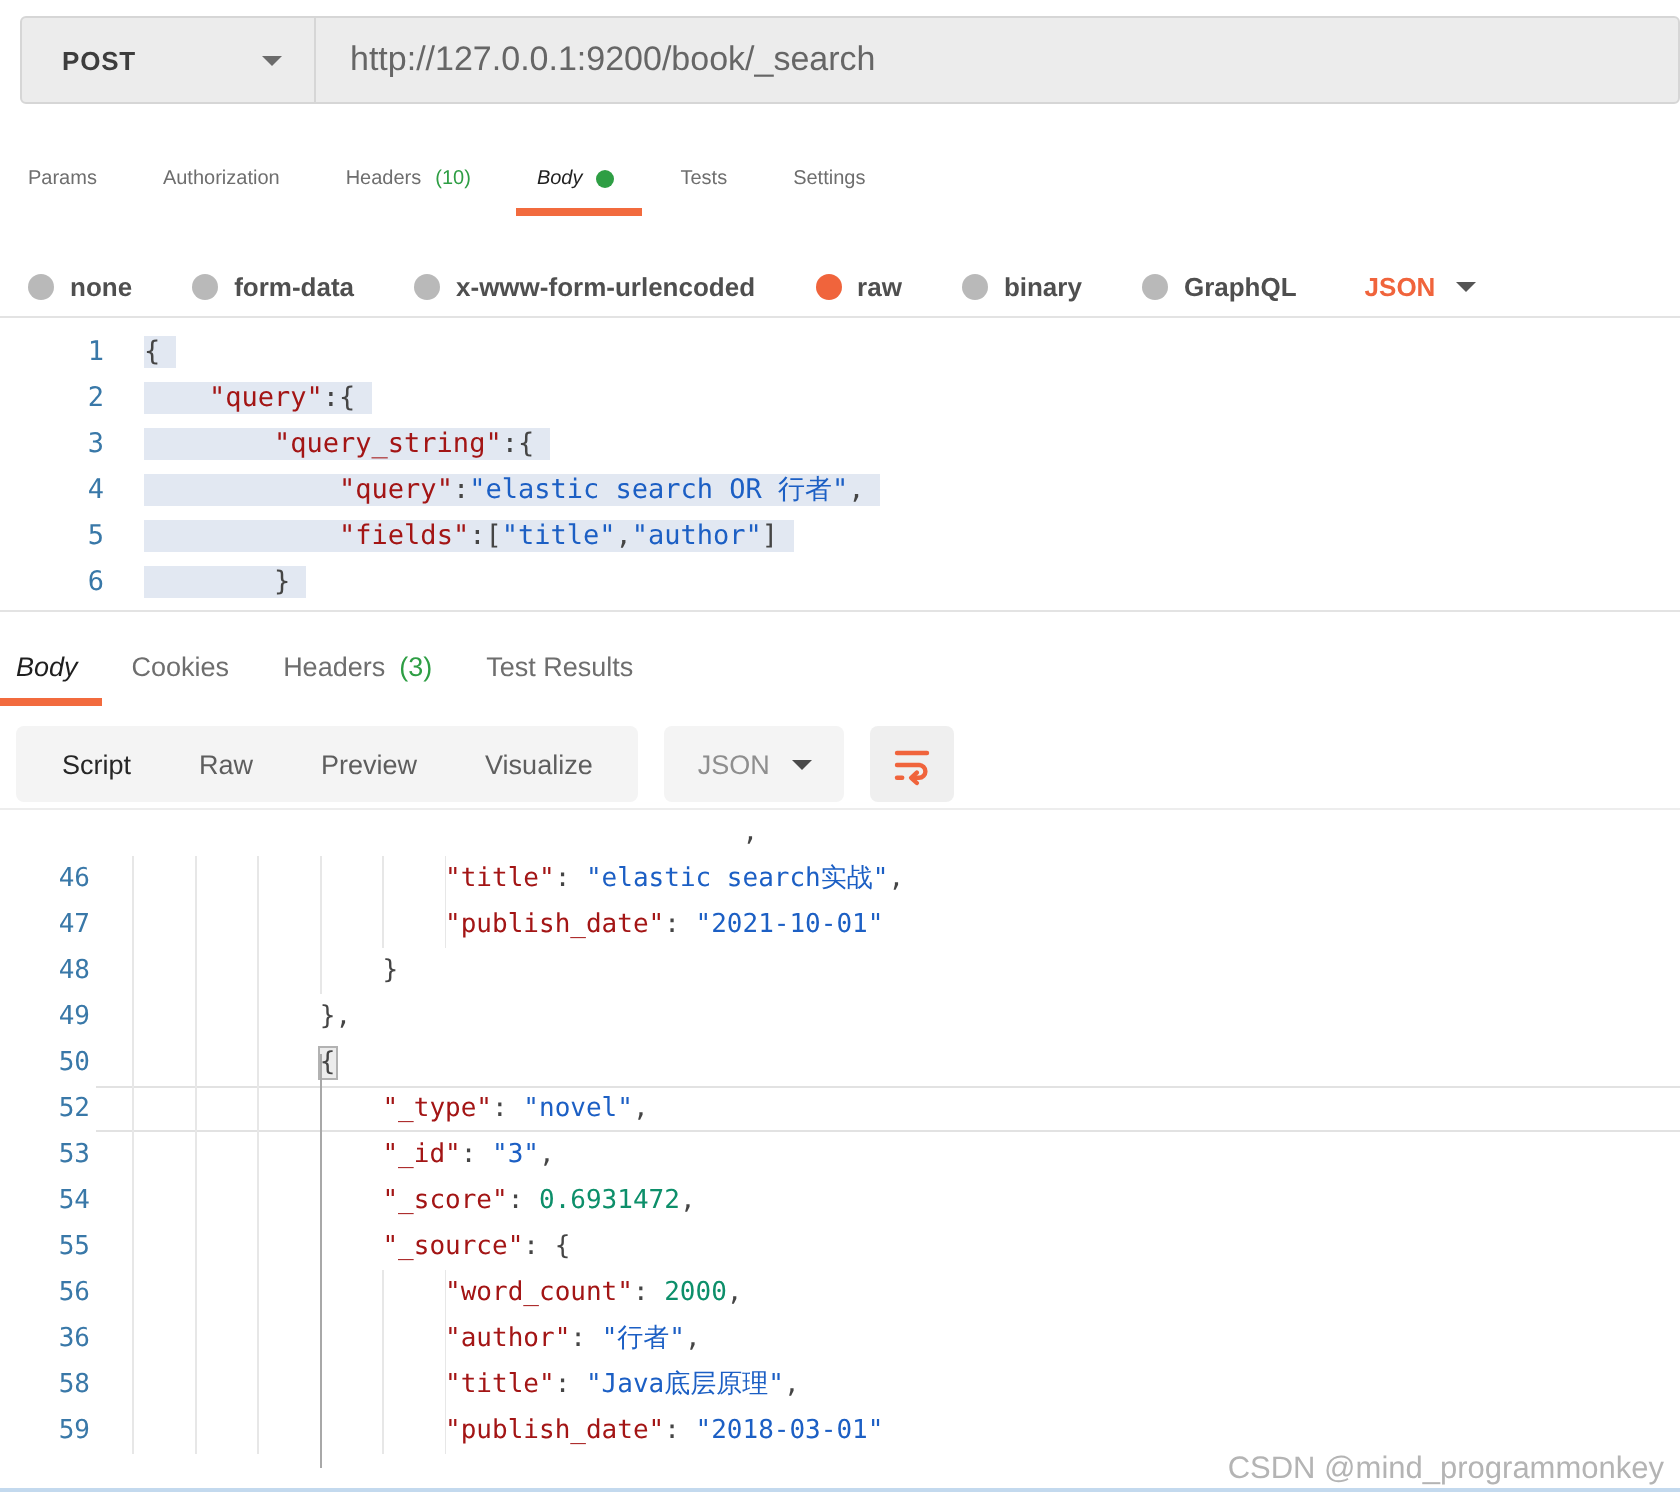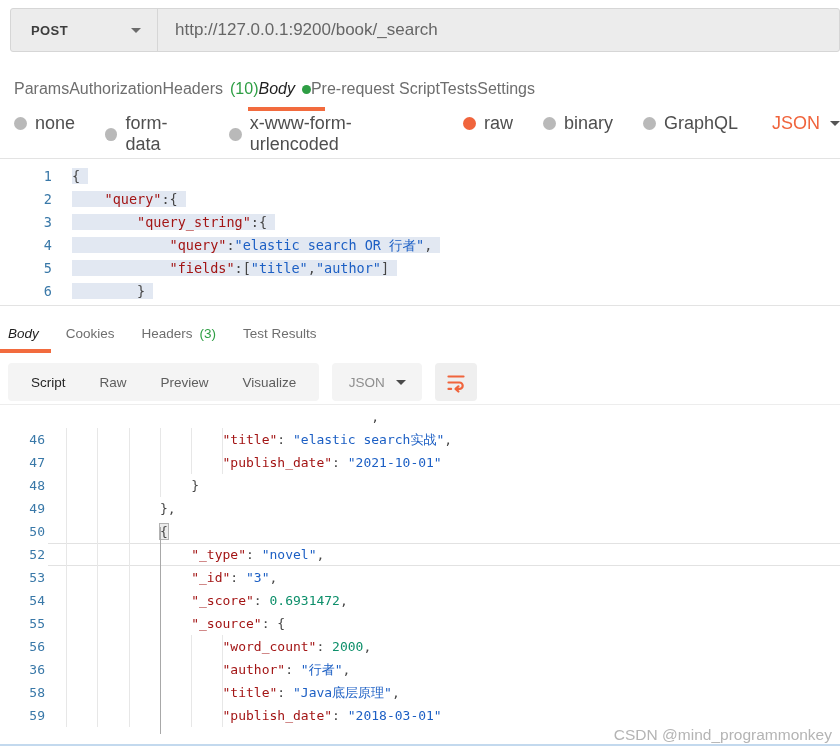--- a/index.html
+++ b/index.html
@@ -14,30 +14,30 @@
   .method { width:146px; display:flex; align-items:center; justify-content:space-between;
             padding:0 16px 0 20px; cursor:pointer; }
   .method-label { font-size:13px; font-weight:700; color:#3d3d3d; letter-spacing:.4px; }
   .chev { width:0; height:0; border-left:5px solid transparent; border-right:5px solid transparent;
           border-top:5px solid #6b6b6b; }
   .url-divider { width:1px; background:#d6d6d6; }
   .url-field { display:flex; align-items:center; padding-left:17px; font-size:17px; color:#666; flex:1; }
 
   
   .req-tabs { position:absolute; top:68px; left:14px; right:0; height:42px;
-              display:flex; align-items:center; font-size:16px; color:#6e6e6e; }
+              display:flex; gap:33px; align-items:center; font-size:10px; color:#6e6e6e; }
   .tab { position:relative; display:flex; align-items:center; gap:7px; cursor:pointer; padding:10px 0; }
   .tab.active { color:#1f1f1f;font-style:italic; }
   .cnt { color:#2e9e44; }
   .dot { width:9px; height:9px; border-radius:50%; background:#2e9e44; }
   .tab-underline { position:absolute; left:-10px; right:-14px; bottom:-3px; height:4px; background:#f26b3e; }
 
   
   .radio-row { position:absolute; top:113px; left:14px; right:0; height:38px;
-               display:flex; gap:30px; align-items:flex-start; font-size:18px; color:#4f4f4f; }
+               display:flex; gap:30px; align-items:flex-end; font-size:13px; color:#4f4f4f;font-weight:bold; }
   .radio { display:flex; align-items:center; gap:8px; cursor:pointer; }
   .rdot { width:13px; height:13px; border-radius:50%; background:#b9b9b9; }
   .radio.sel .rdot { background:#f0643c; }
   .json-select { display:flex; align-items:center; gap:10px; color:#f0643c; cursor:pointer; margin-left:4px; }
   .json-select .chev { border-top-color:#555; }
 
   
   .editor { font-family:"DejaVu Sans Mono", monospace; }
   .row { display:flex; height:23px; line-height:23px; }
   .g { text-align:right; color:#3978a8; flex:none; }
@@ -111,23 +111,20 @@
     <div class="tab">
       <span>Headers</span>
       <span class="cnt">(10)</span>
     </div>
     <div class="tab active">
       <span>Body</span>
       <span class="dot"></span>
       <span class="tab-underline"></span>
     </div>
     <div class="tab">
-      <span>Pre-request Script</span>
-    </div>
-    <div class="tab">
       <span>Tests</span>
     </div>
     <div class="tab">
       <span>Settings</span>
     </div>
   </div>
 
   <div class="radio-row">
     <div class="radio">
       <span class="rdot"></span>

